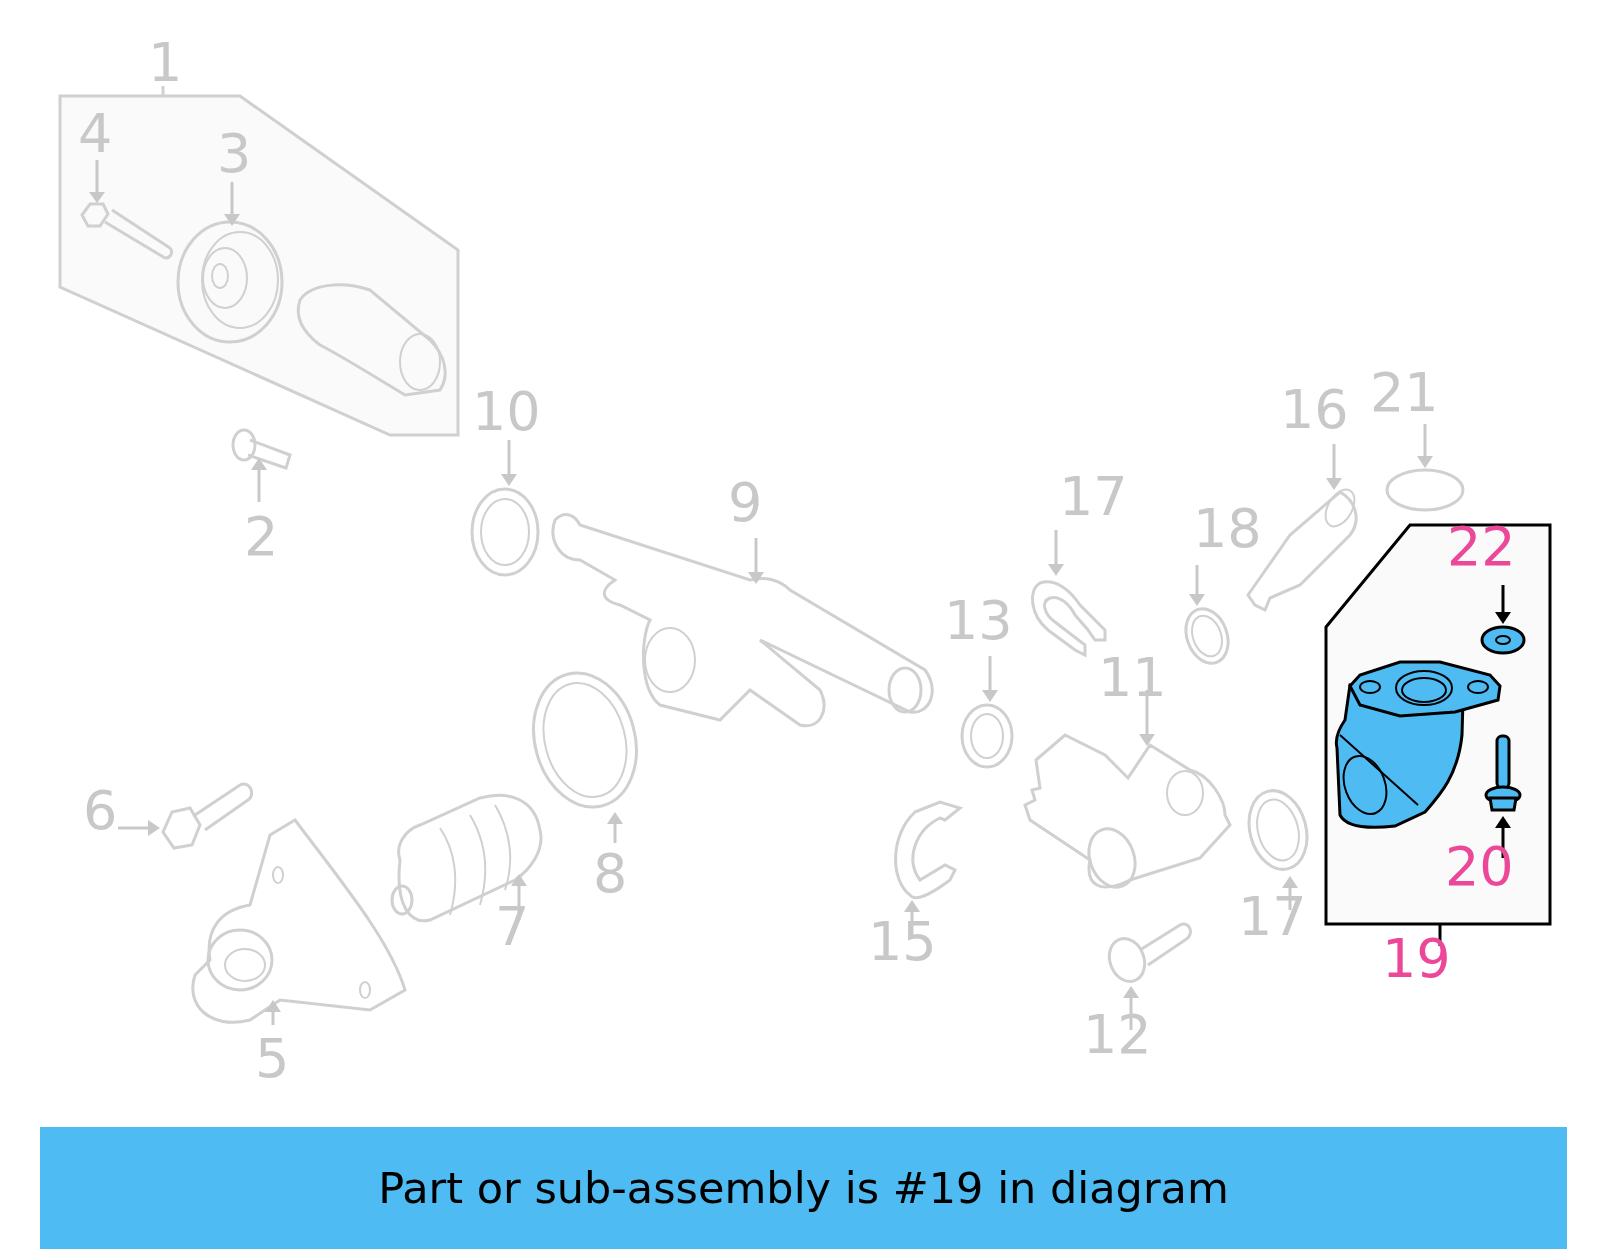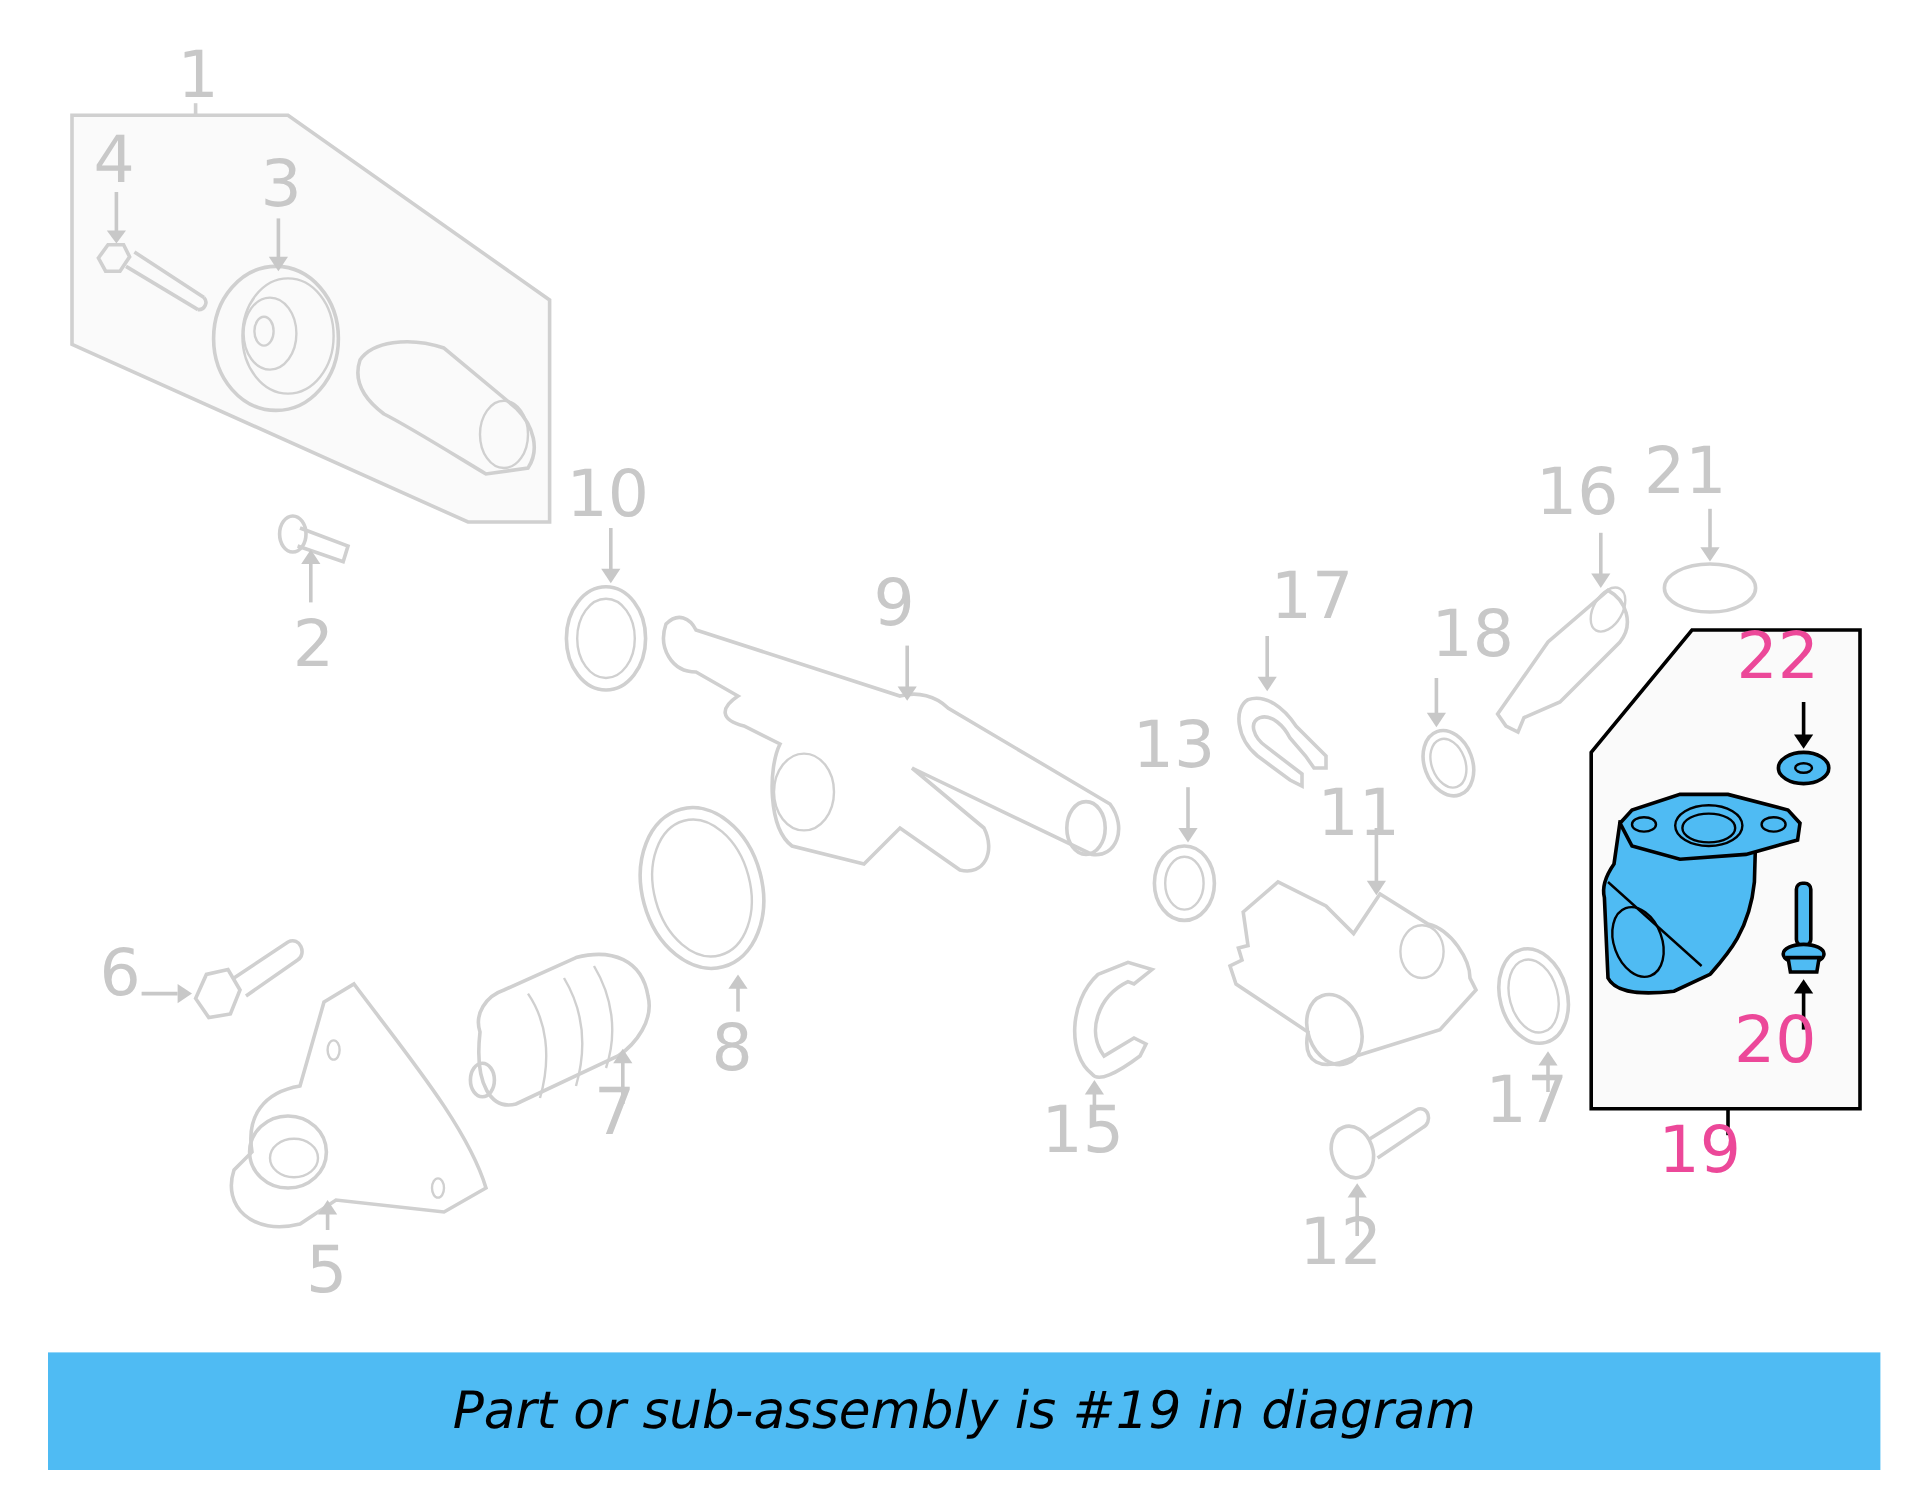--- a/index.html
+++ b/index.html
@@ -1,20 +1,20 @@
 <!DOCTYPE html>
 <html><head>
 <meta charset="utf-8">
 <style>
   html, body { margin: 0; padding: 0; background: #ffffff; }
   body { width: 1600px; height: 1249px; position: relative; overflow: hidden; font-family: "DejaVu Sans", sans-serif; }
   #diagram { position: absolute; left: 0; top: 0; width: 1600px; height: 1249px; }
   .lbl { position: absolute; font-family: "DejaVu Sans", sans-serif; font-size: 54px; line-height: 1; color: #c8c8c8; white-space: nowrap; }
   .lbl.active { color: #ec4899; }
-  #banner { position: absolute; left: 40px; top: 1127px; width: 1527px; height: 98px; background: #4fbbf3; display: flex; flex-direction: column; align-items: center; justify-content: center; font-style: italic; }
+  #banner { position: absolute; left: 40px; top: 1127px; width: 1527px; height: 122px; background: #4fbbf3; display: flex; flex-direction: column; align-items: center; justify-content: center; }
   #banner span { display: block; font-family: "DejaVu Sans", sans-serif; font-size: 43px; line-height: 50px; color: #000; }
 </style>
 </head>
 <body>
 
 <svg id="diagram" viewBox="0 0 1600 1249" xmlns="http://www.w3.org/2000/svg">
   <defs>
     <marker id="arrG" markerWidth="10" markerHeight="10" refX="5" refY="9" orient="auto-start-reverse" markerUnits="userSpaceOnUse" viewBox="0 0 10 10">
         <path d="M0,0 L10,0 L5,10 z" fill="#c8c8c8"></path>
       </marker>

